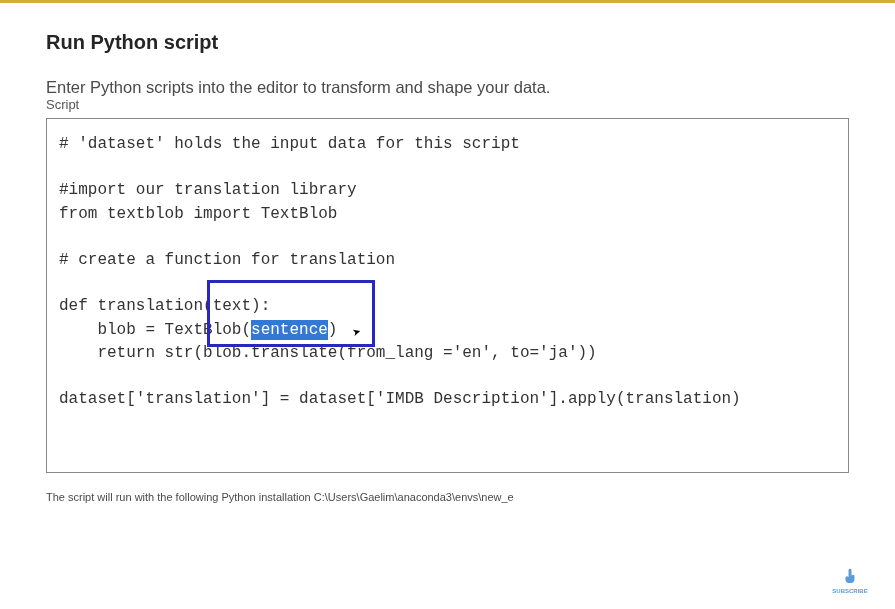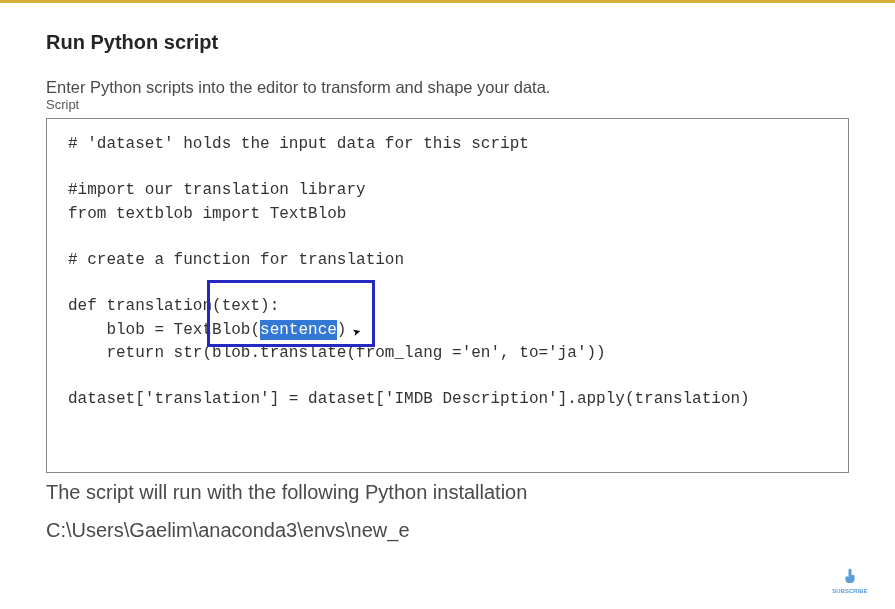--- a/index.html
+++ b/index.html
@@ -34,31 +34,32 @@
       color: #4a4a4a;
     }
     .script-label {
       font-size: 13px;
       color: #555;
       margin-bottom: 6px;
     }
     .editor {
       border: 1px solid #888;
       background: #ffffff;
-      padding: 14px 21px;
+      padding: 14px 12px;
       font-family: 'Consolas', 'Courier New', monospace;
       font-size: 16px;
       line-height: 1.45;
       color: #333;
       min-height: 310px;
       white-space: pre;
       position: relative;
     }
     .footer-text {
-      font-size: 20px;
+      margin-top: 14px;
+      font-size: 11px;
       color: #4a4a4a;
       line-height: 1.9;
     }
     .selected {
       background: #3478d6;
       color: #ffffff;
       padding: 1px 0;
     }
     .highlight-box {
       position: absolute;

